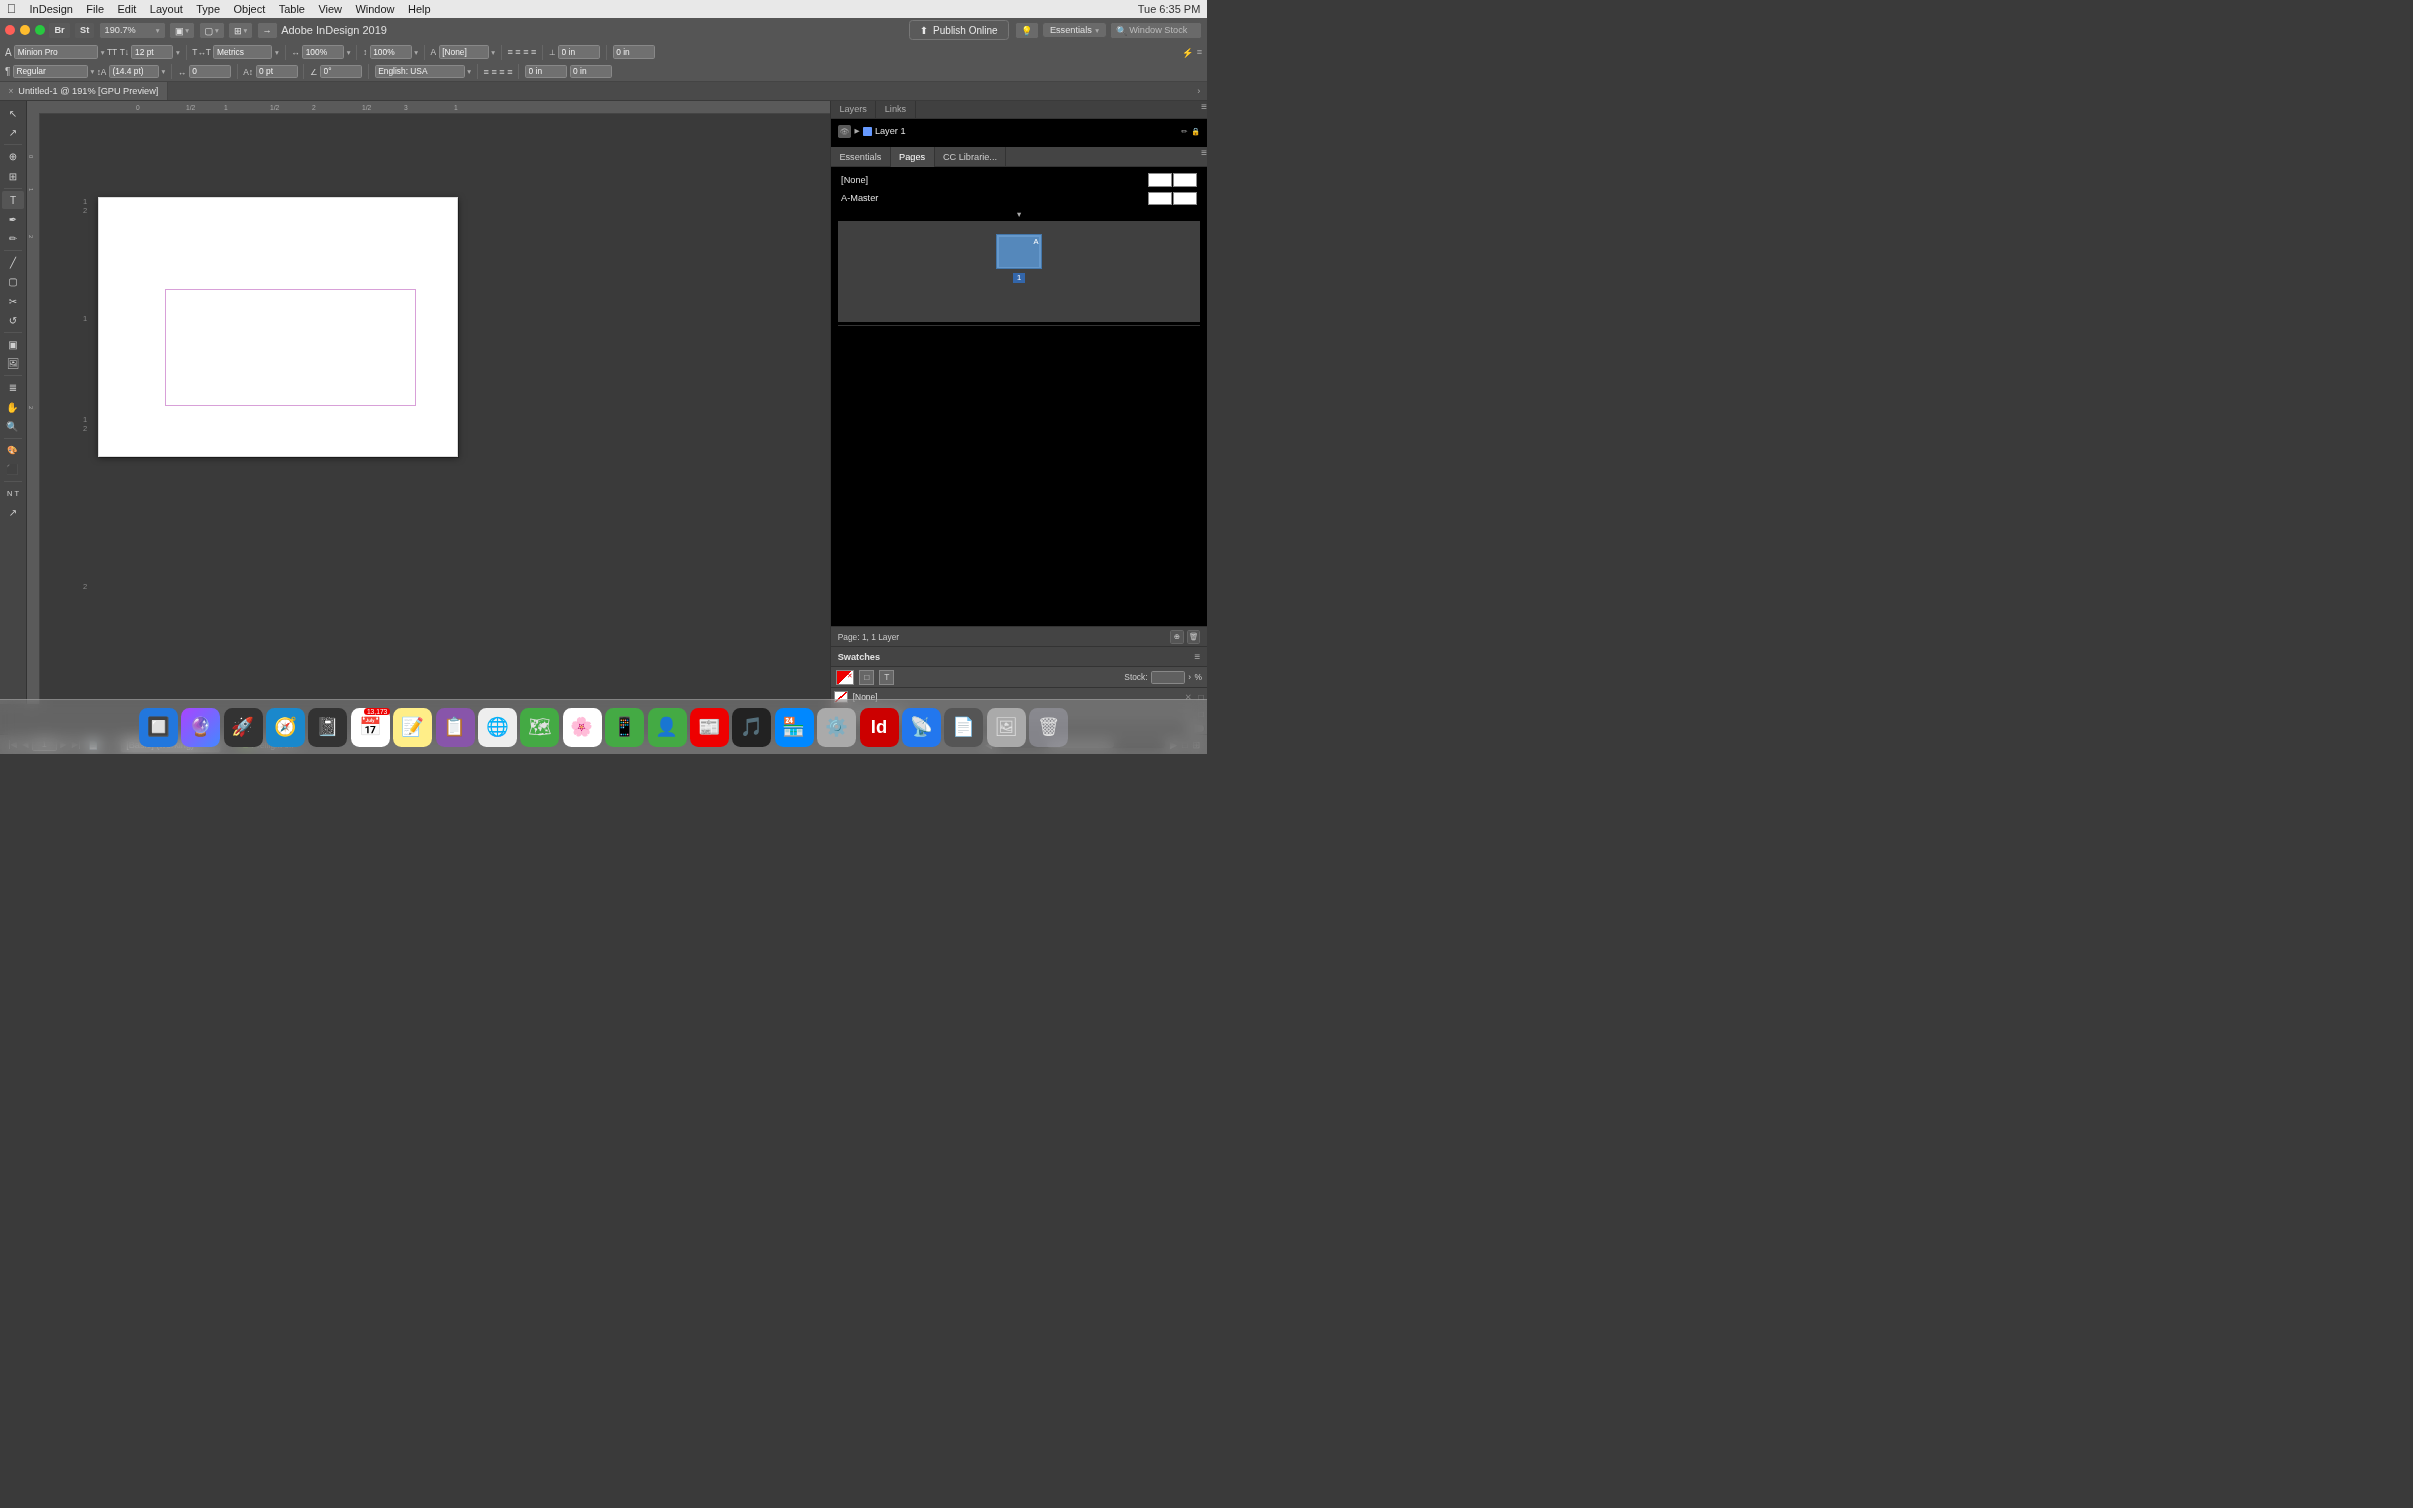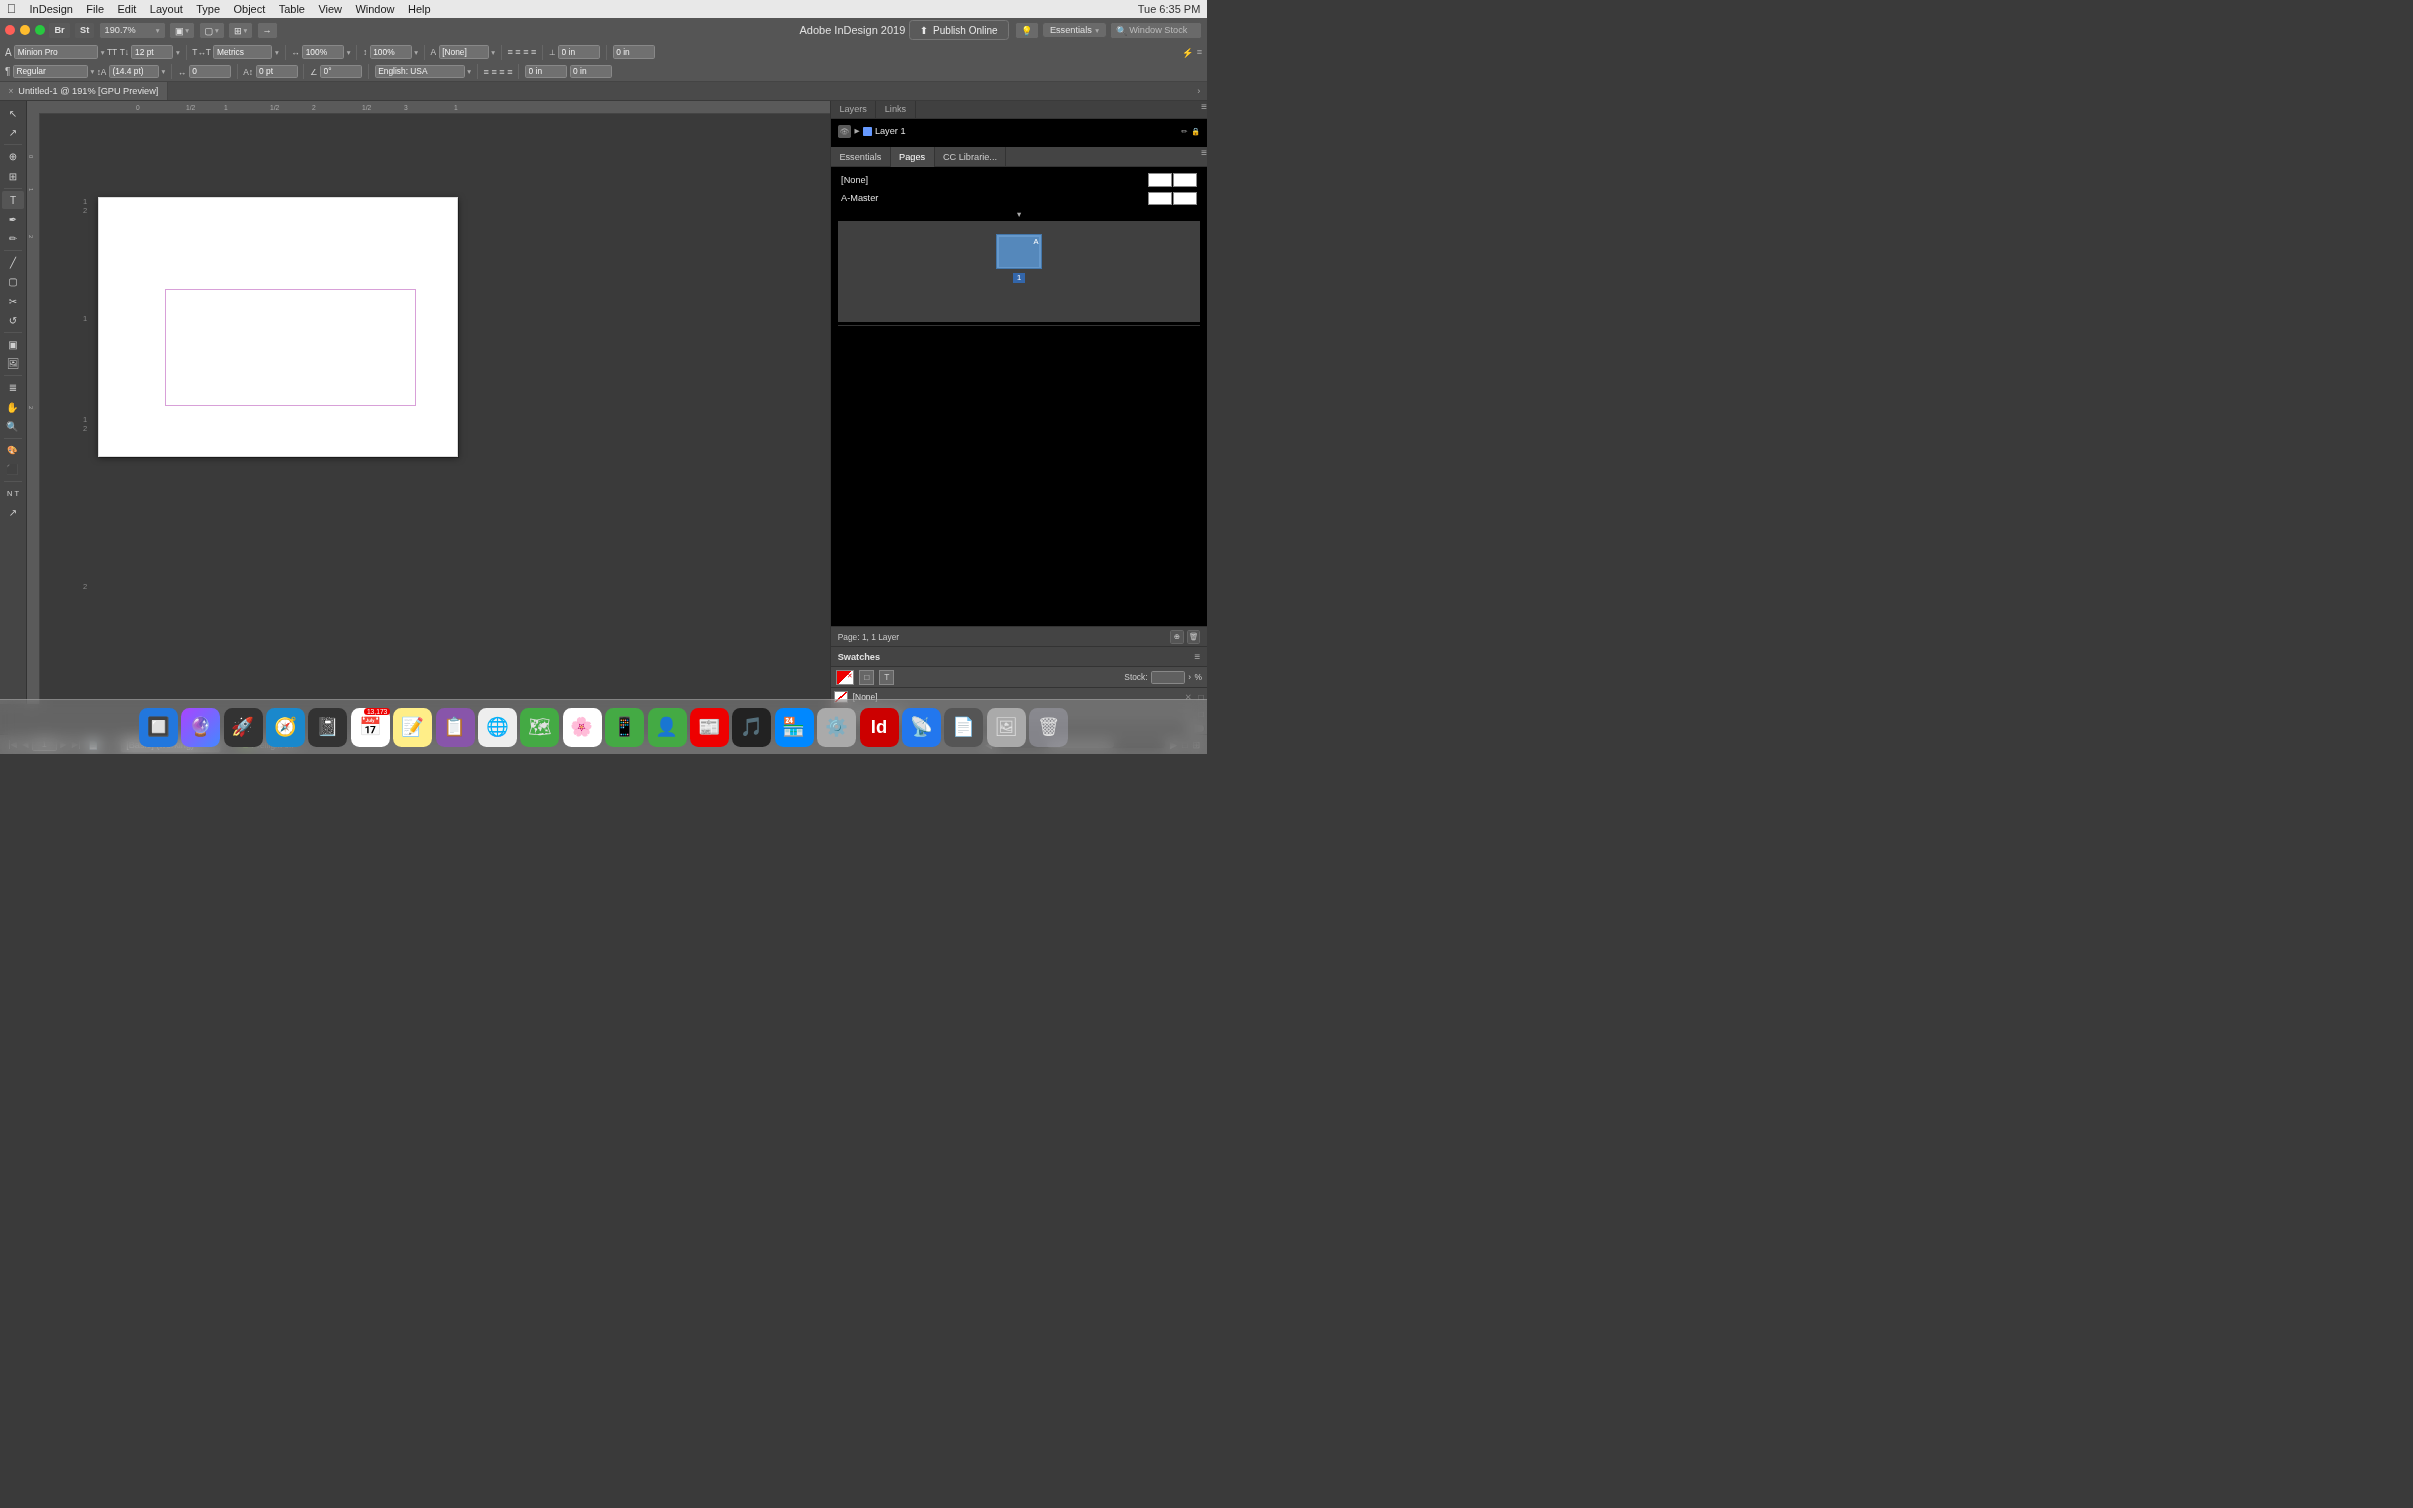--- a/index.html
+++ b/index.html
@@ -91,21 +91,21 @@
       font-size: 10px;
       padding: 3.4px 10px;
       cursor: pointer;
       display: flex;
       align-items: center;
       gap: 5px;
       margin-left: auto;
     }
     .toolbar-center {
       flex: 1;
-      text-align: right;
+      text-align: left;
       font-size: 11px;
       color: #e0e0e0;
     }
     .essentials-btn {
       background: #6a6a6a;
       border: 0.8px solid #555;
       border-radius: 3.4px;
       color: #e0e0e0;
       font-size: 9.2px;
       padding: 1.7px 6.7px;

